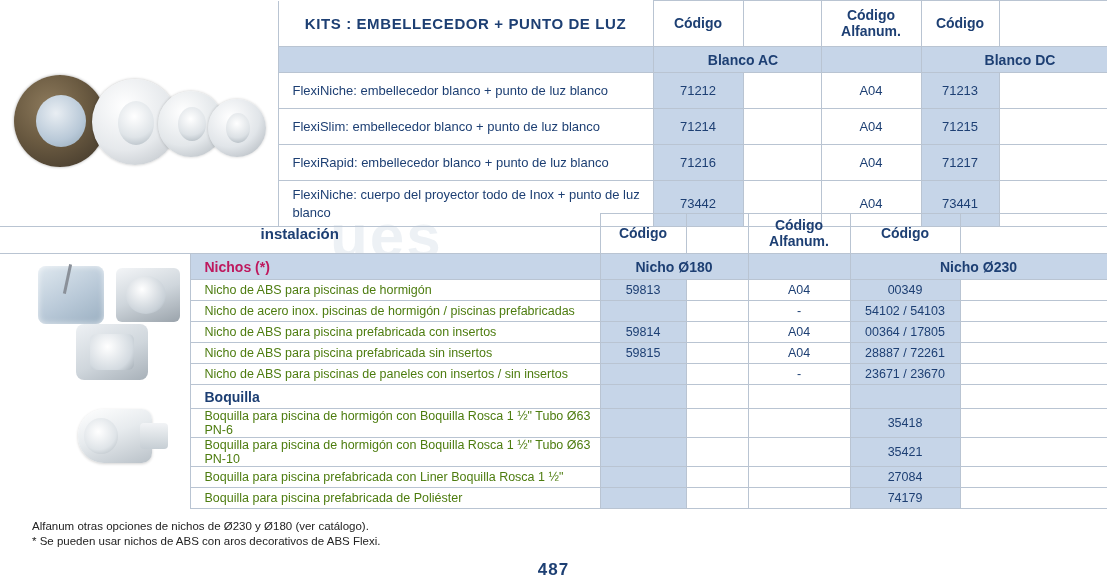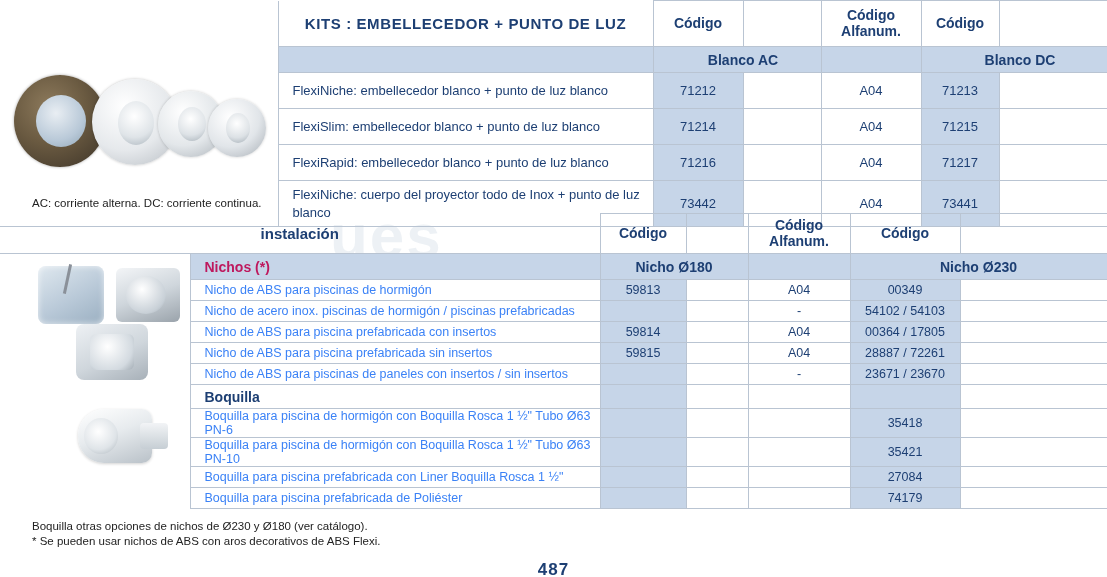--- a/index.html
+++ b/index.html
@@ -111,21 +111,21 @@
   .sect-nicho {
     font-weight: bold;
     font-size: 14px;
     color: #1d3f73;
     text-align: center;
   }
   .inst-row td { height: 21px; }
   .inst-desc {
     padding-left: 14px;
     font-size: 12.5px;
-    color: #3b82f6;
+    color: #4d7c0f;
   }
   .inst-cell {
     text-align: center;
     font-size: 12.5px;
     color: #1d3f73;
   }
   .photo-cell {
     border: none !important;
     background: #ffffff;
     position: relative;
@@ -351,21 +351,20 @@
         <td class="kits-desc" style="height:46px; line-height:1.35">FlexiNiche: cuerpo del proyector todo de Inox + punto de luz blanco</td>
         <td class="kits-cell bluebar">73442</td>
         <td class="kits-cell"></td>
         <td class="kits-cell">A04</td>
         <td class="kits-cell bluebar">73441</td>
         <td class="kits-cell"></td>
       </tr>
     </tbody>
   </table>
 
-  <div class="note-ac">AC: corriente alterna. DC: corriente continua.</div>
 
   <table class="inst-table">
     <colgroup>
       <col style="width:190px">
       <col style="width:410px">
       <col style="width:86px">
       <col style="width:62px">
       <col style="width:102px">
       <col style="width:110px">
       <col style="width:147px">
@@ -489,19 +488,19 @@
         <td class="inst-cell bluebar"></td>
         <td class="inst-cell"></td>
         <td class="inst-cell"></td>
         <td class="inst-cell bluebar">74179</td>
         <td class="inst-cell"></td>
       </tr>
     </tbody>
   </table>
 
   <div class="footnotes">
-    <div>Boquilla otras opciones de nichos de Ø230 y Ø180 (ver catálogo).</div>
+    <div>Alfanum otras opciones de nichos de Ø230 y Ø180 (ver catálogo).</div>
     <div>* Se pueden usar nichos de ABS con aros decorativos de ABS Flexi.</div>
   </div>
 
   <div class="pagenum">487</div>
 
 </div>
 
 </body></html>

